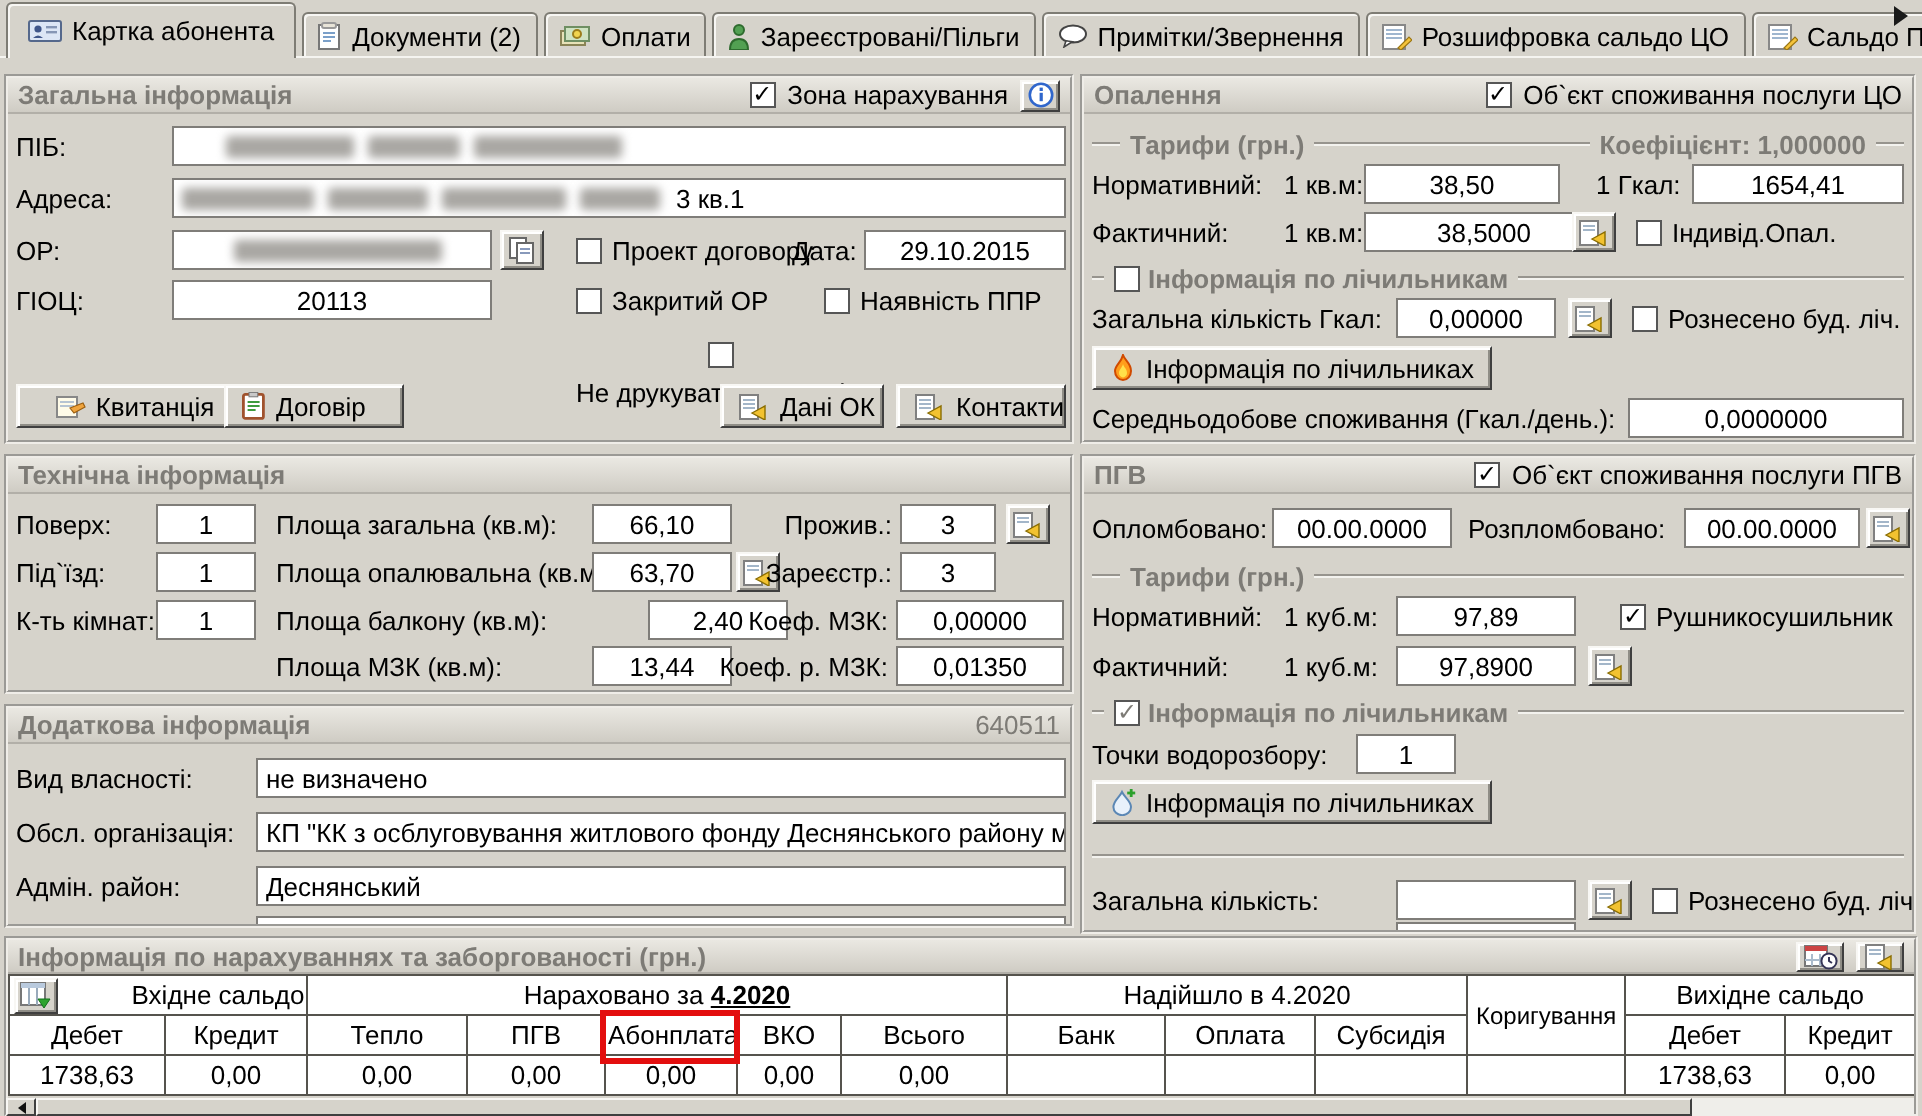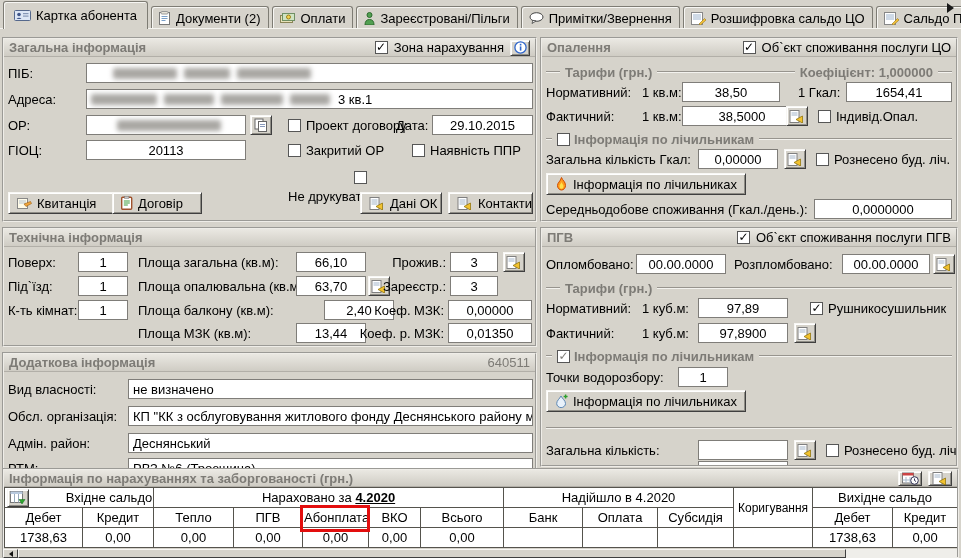--- a/index.html
+++ b/index.html
@@ -204,21 +204,21 @@
     <span>Закритий ОР</span>
   </div>
   <div class="cbrow" style="left:408px;top:101px;">
     <span class="cb"></span>
     <span>Наявність ППР</span>
   </div>
   <div class="cbrow" style="left:284px;top:132px;flex-direction:column;">
     <span class="cb"></span>
     <span>Не друкувати квитанцію</span>
   </div>
-  <div class="btn" style="left:4px;top:153px;width:119px;">
+  <div class="btn" style="left:4px;top:153px;width:119px;justify-content:center;">
     <svg class="ic" width="15" height="13">
         <rect x="0.5" y="1.5" width="10" height="10" fill="#fffbe8" stroke="#888"></rect>
         <rect x="2" y="3.5" width="7" height="1" fill="#b6c4d2"></rect>
         <rect x="2" y="5.5" width="7" height="1" fill="#b6c4d2"></rect>
         <path d="M7 7 L13.5 4.5 L14.5 6.5 L9 9.5 Z" fill="#f0a43c" stroke="#9c5f10" stroke-width="0.6"></path>
       </svg>
     <span>Квитанція</span>
   </div>
   <div class="btn" style="left:108px;top:153px;width:90px;">
     <svg class="ic" width="12" height="14">
@@ -289,21 +289,21 @@
   <div class="lbl" style="left:134px;top:71px;">Площа балкону (кв.м):</div>
   <div class="inp c" style="left:292px;top:71px;width:70px;margin-left:28px;">2,40</div>
   <div class="lbl end" style="left:354px;top:71px;width:86px;">Коеф. МЗК:</div>
   <div class="inp c" style="left:444px;top:71px;width:84px;">0,00000</div>
   <div class="lbl" style="left:134px;top:94px;">Площа МЗК (кв.м):</div>
   <div class="inp c" style="left:292px;top:94px;width:70px;">13,44</div>
   <div class="lbl end" style="left:340px;top:94px;width:100px;">Коеф. р. МЗК:</div>
   <div class="inp c" style="left:444px;top:94px;width:84px;">0,01350</div>
 </div>
 
-<div class="panel" style="left:2px;top:352px;width:535px;height:134px;">
+<div class="panel" style="left:2px;top:352px;width:535px;height:112px;">
   <div class="phead">
     <span class="ptitle">Додаткова інформація</span>
     <span class="hright" style="color:#7d7b76;">640511</span>
   </div>
   <div class="lbl" style="left:4px;top:25px;">Вид власності:</div>
   <div class="inp" style="left:124px;top:25px;width:405px;">не визначено</div>
   <div class="lbl" style="left:4px;top:52px;">Обсл. організація:</div>
   <div class="inp" style="left:124px;top:52px;width:405px;">КП "КК з осблуговування житлового фонду Деснянського району м</div>
   <div class="lbl" style="left:4px;top:79px;">Адмін. район:</div>
   <div class="inp" style="left:124px;top:79px;width:405px;">Деснянський</div>

